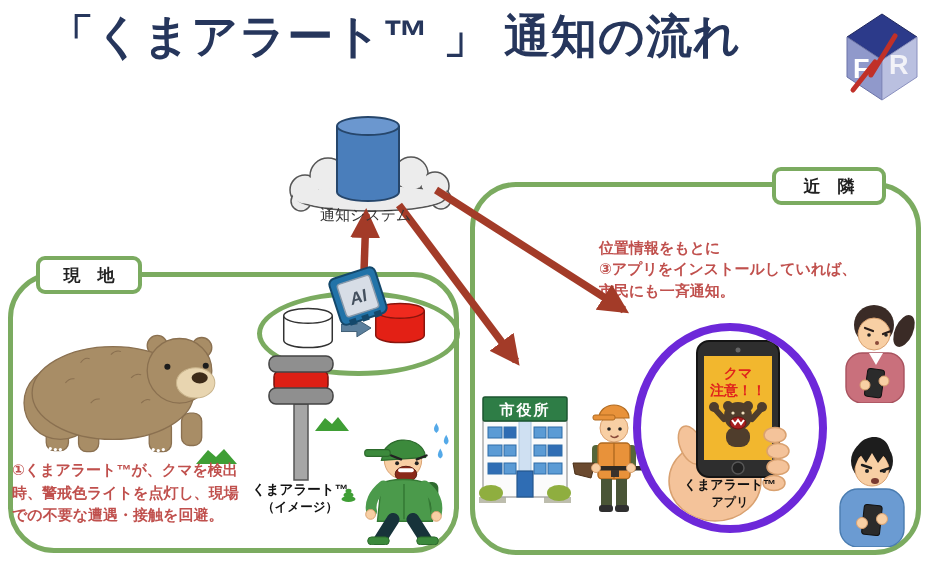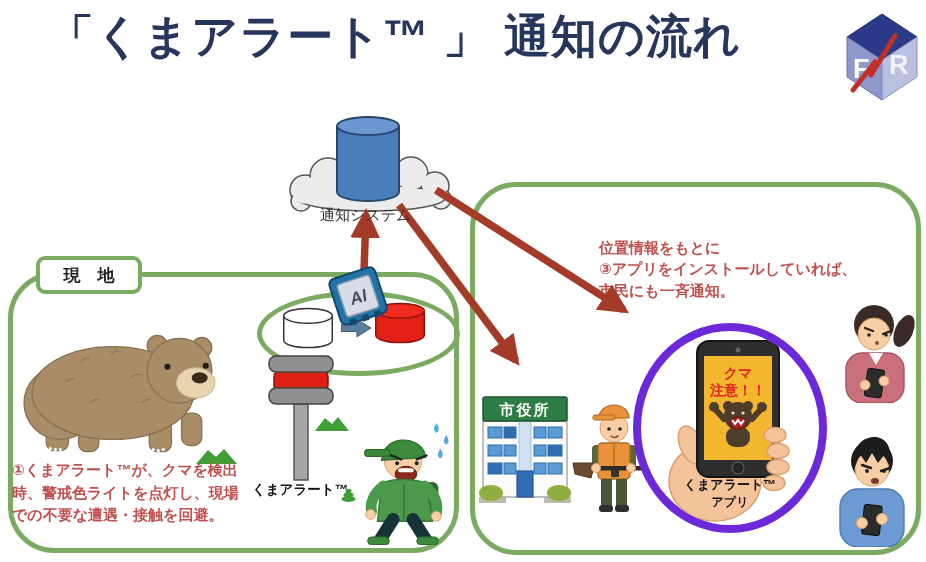--- a/index.html
+++ b/index.html
@@ -124,20 +124,21 @@
   </svg>
 
   <svg class="abs z2" style="left:262px;top:350px" width="78" height="132" viewBox="0 0 78 132">
     <rect x="32" y="54" width="14" height="76" fill="#a6a6a6" stroke="#555" stroke-width="1.5"></rect>
     <rect x="12" y="20" width="54" height="22" rx="7" fill="#dd1f14" stroke="#7a120c" stroke-width="1.5"></rect>
     <rect x="7" y="6" width="64" height="16" rx="7" fill="#8f8f8f" stroke="#444" stroke-width="1.5"></rect>
     <rect x="7" y="38" width="64" height="16" rx="7" fill="#8f8f8f" stroke="#444" stroke-width="1.5"></rect>
   </svg>
   <div class="abs device-caption">
     <div class="l1">くまアラート™</div>
+    <div class="l2">（イメージ）</div>
   </div>
 
   <svg class="abs z2" style="left:20px;top:331px" width="212" height="124" viewBox="0 0 210 120">
     <g fill="#a88d66" stroke="#8a7050" stroke-width="1.3">
       <rect x="26" y="84" width="22" height="33" rx="8"></rect>
       <rect x="58" y="90" width="20" height="28" rx="8"></rect>
       <rect x="128" y="86" width="22" height="32" rx="8"></rect>
       <rect x="160" y="80" width="20" height="32" rx="8"></rect>
       <circle cx="136" cy="13" r="10"></circle>
       <circle cx="180" cy="15" r="10"></circle>
@@ -206,20 +207,21 @@
     <rect x="68" y="122" width="22" height="8" rx="4" fill="#3c8a3c" stroke="#2c6a2c"></rect>
   </svg>
 
   <div class="abs redtext step1">
     <div>①くまアラート™が、クマを検出</div>
     <div>時、警戒色ライトを点灯し、現場</div>
     <div>での不要な遭遇・接触を回避。</div>
   </div>
 
   <div class="abs gbox neighbor-box"></div>
+  <div class="abs tag neighbor-tag">近　隣</div>
 
   <div class="abs redtext step3">
     <div>位置情報をもとに</div>
     <div>③アプリをインストールしていれば、</div>
     <div>市民にも一斉通知。</div>
   </div>
 
   <svg class="abs z2" style="left:479px;top:395px" width="92" height="110" viewBox="0 0 92 110">
     <rect x="0" y="102" width="27" height="6" fill="#bdbdad"></rect>
     <rect x="65" y="102" width="27" height="6" fill="#bdbdad"></rect>

